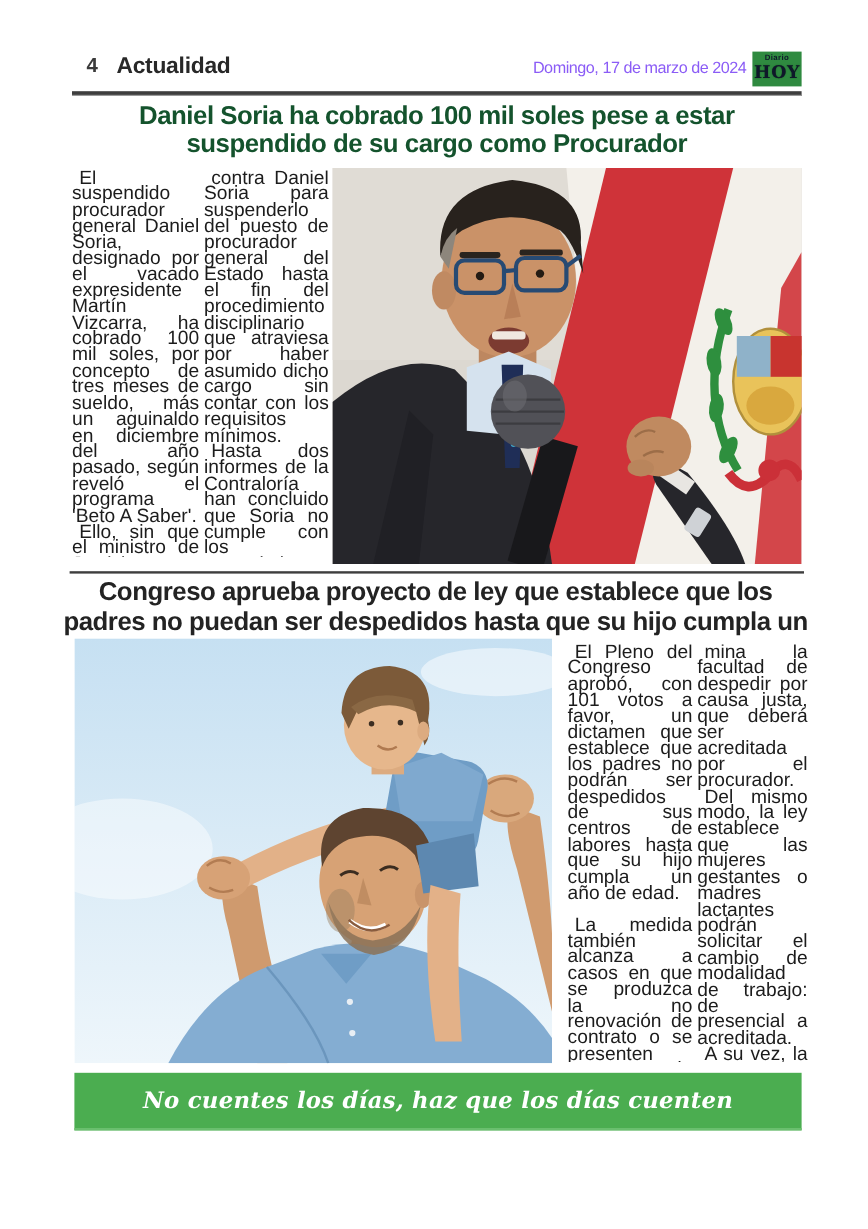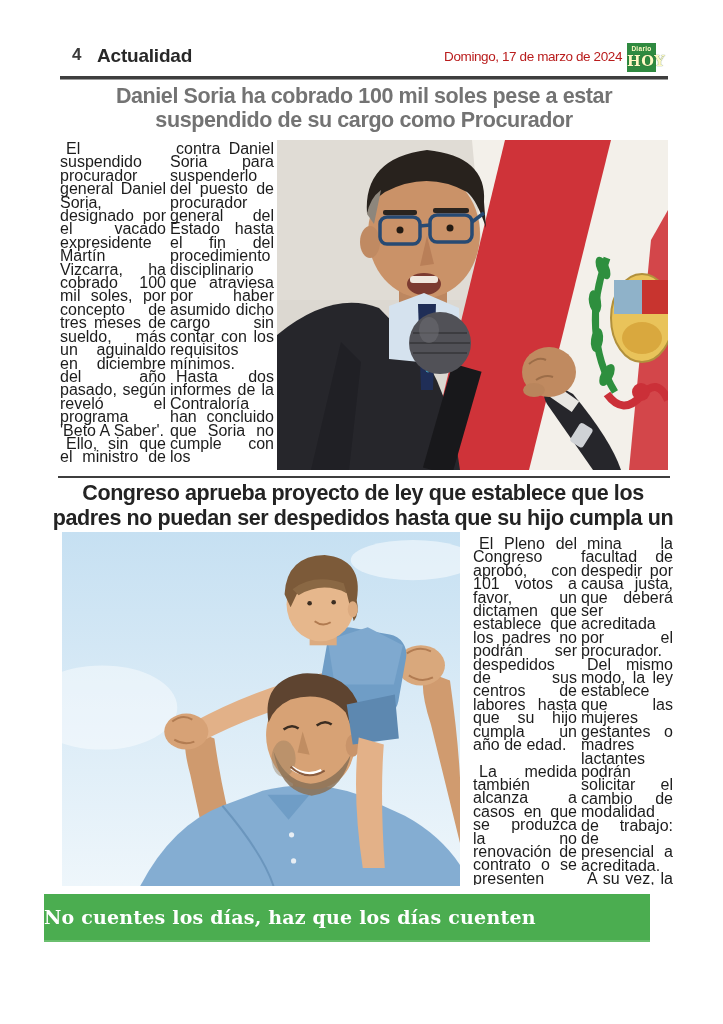--- a/index.html
+++ b/index.html
@@ -3,51 +3,51 @@
 <meta charset="utf-8">
 <style>
   html,body { margin:0; padding:0; background:#ffffff; }
   .page {
     position:relative; width:723px; height:1024px; background:#ffffff;
     font-family:"Liberation Sans", sans-serif; overflow:hidden;
   }
   
   .hdr-num { position:absolute; left:72px; top:45px; font-size:17px; font-weight:bold; color:#3a3a3a; }
   .hdr-section { position:absolute; left:97px; top:45px; font-size:19px; font-weight:bold; color:#282828; letter-spacing:-0.2px; }
-  .hdr-date { position:absolute; right:101px; top:49px; font-size:13.5px; color:#b91c1c; letter-spacing:-0.4px; }
+  .hdr-date { position:absolute; right:101px; top:49px; font-size:13.5px; color:#8b5cf6; letter-spacing:-0.4px; }
   .logo {
-    position:absolute; left:627px; top:43px; width:29px; height:29px;
-    background:var(--logo-green,#2f8a40); color:#fef9c3; text-align:center; box-sizing:border-box;
+    position:absolute; left:627px; top:43px; width:41px; height:29px;
+    background:var(--logo-green,#2f8a40); color:#0f172a; text-align:center; box-sizing:border-box;
   }
   .logo-top { font-size:6.5px; font-weight:bold; line-height:8px; padding-top:2px; letter-spacing:0.3px; display:block; }
   .logo-main { font-family:"DejaVu Serif", serif; font-weight:bold; font-size:14.5px; line-height:15px; letter-spacing:0.5px; display:block; text-shadow:0 0 1px #14491f; }
   .rule-header { position:absolute; left:60px; top:76px; width:608px; height:3px; background:#3e3e3e; border-bottom:1px solid #9a9a9a; }
   
   .headline1 { position:absolute; left:60px; top:84px; width:608px; text-align:center;
-    font-size:21.5px; line-height:24px; font-weight:bold; color:#737373; letter-spacing:-0.4px; margin:0; }
+    font-size:21.5px; line-height:24px; font-weight:bold; color:#14532d; letter-spacing:-0.4px; margin:0; }
   .headline2 { position:absolute; left:50px; top:481px; width:626px; text-align:center;
     font-size:21.5px; line-height:25px; font-weight:bold; color:#232323; letter-spacing:-0.4px; margin:0; }
   
   .bodycol { position:absolute; overflow:hidden; }
   .bodycol p { margin:0; font-size:16px; line-height:13.4px; text-align:justify;
     color:#1c1c1c; text-indent:6px; }
   .pgap { margin-bottom:13px !important; }
   .a1col1 { left:60px;  top:142px; width:106px; height:322px; }
   .a1col2 { left:170px; top:142px; width:104px; height:322px; }
   .a2col1 { left:473px; top:537px; width:104px; height:348px; }
   .a2col2 { left:581px; top:537px; width:92px;  height:348px; }
   
   .photo1 { position:absolute; left:277px; top:140px; width:391px; height:330px; }
   .photo2 { position:absolute; left:62px;  top:532px; width:398px; height:354px; }
   .photo1 svg, .photo2 svg { display:block; width:100%; height:100%; }
   .rule-mid { position:absolute; left:58px; top:476px; width:612px; height:2px; background:#3e3e3e; }
   
-  .banner { position:absolute; left:44px; top:894px; width:606px; height:48px;
-    background:var(--banner-green,#4bad50); display:flex; align-items:center; 
-    border-bottom:2px solid #6abf6e; box-sizing:border-box; }
+  .banner { position:absolute; left:62px; top:894px; width:606px; height:48px;
+    background:var(--banner-green,#4bad50); display:flex; align-items:center; justify-content:center;
+    border-bottom:2px solid #6abf6e; box-sizing:border-box;font-style:italic; }
   .banner span { font-family:"DejaVu Serif", serif; font-weight:bold; font-size:19px;
     color:#ffffff; letter-spacing:0.2px; }
 </style>
 </head>
 <body>
 
 <div class="page">
 
   <span class="hdr-num">4</span>
   <span class="hdr-section">Actualidad</span>

